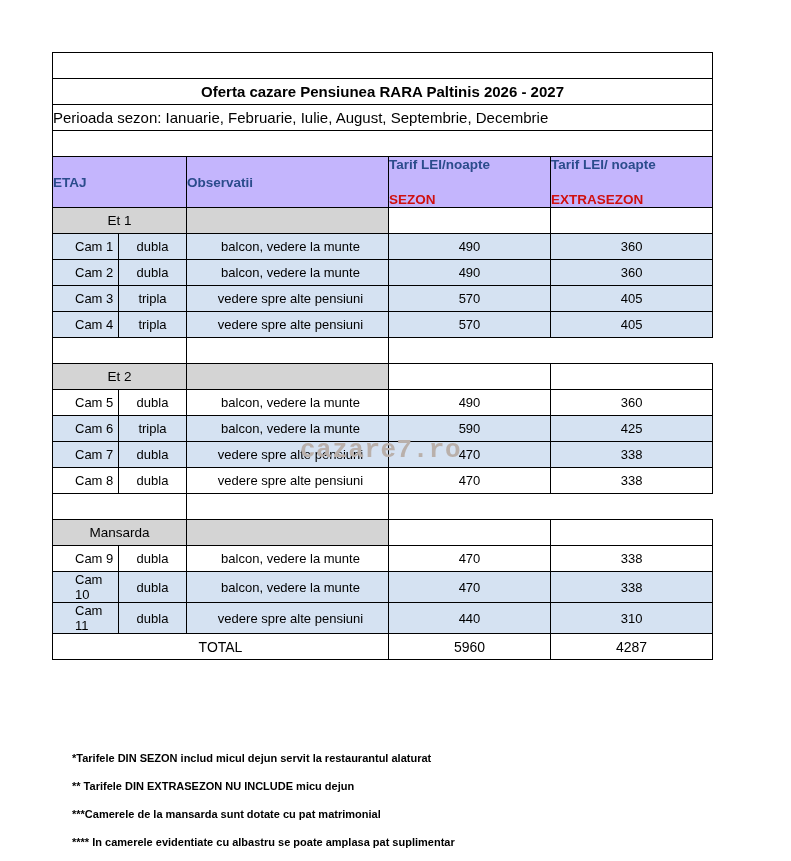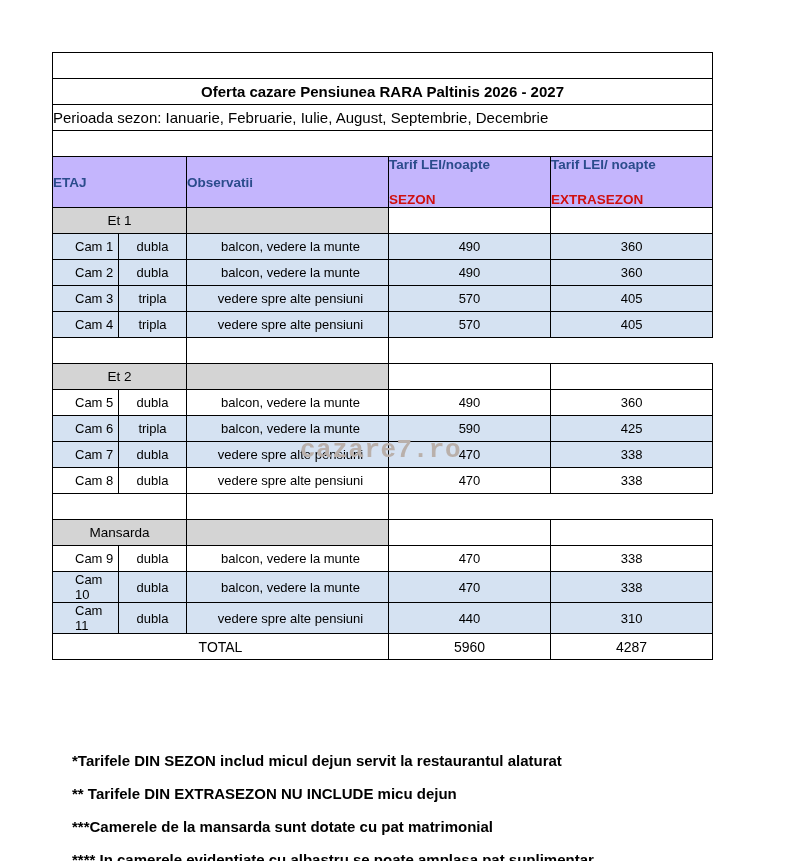--- a/index.html
+++ b/index.html
@@ -117,21 +117,21 @@
     margin-top: 17px;
   }
   .notes {
     position: absolute;
     left: 68px;
     top: 752px;
     width: 690px;
   }
   .notes .note {
     font-weight: bold;
-    font-size: 15px;
+    font-size: 11px;
     margin-bottom: 16px;
     padding-left: 4px;
   }
 </style>
 </head>
 <body>
 
 <div class="sheet">
   <table class="offer">
     <colgroup>

